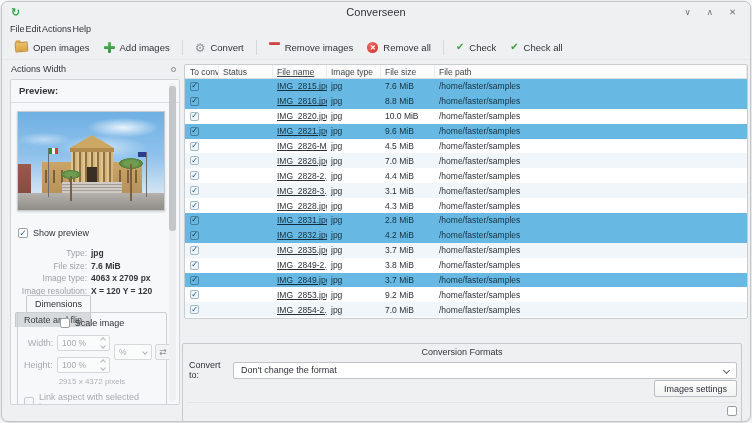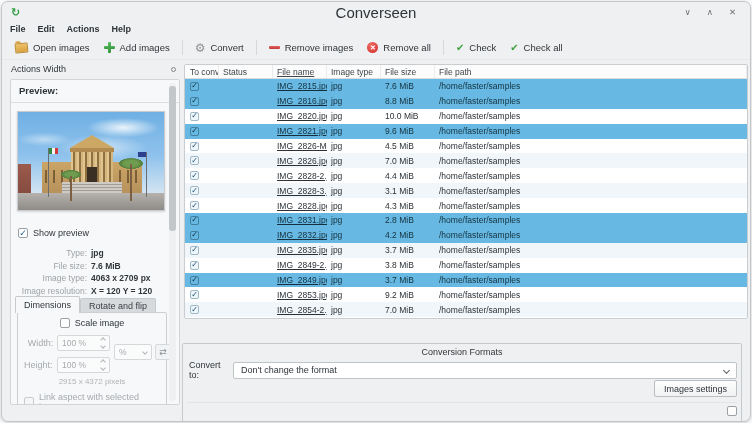--- a/index.html
+++ b/index.html
@@ -3,31 +3,31 @@
 <meta charset="utf-8">
 <style>
   html,body{margin:0;padding:0;background:#fff;}
   *{box-sizing:border-box;}
   .stage{position:relative;width:752px;height:423px;font-family:"Liberation Sans",sans-serif;}
   .window{position:absolute;inset:1px;background:#eff0f1;border:1px solid #c2c6c9;border-radius:7px;overflow:hidden;box-shadow:0 1px 5px rgba(0,0,0,.22);}
 
   
   .titlebar{position:absolute;left:0;top:0;right:0;height:20px;display:flex;align-items:center;background:#eff0f1;}
   .app-icon{margin-left:9px;font-family:"DejaVu Sans",sans-serif;font-size:11px;line-height:11px;color:#2f9e44;font-weight:bold;}
-  .wtitle{position:absolute;left:0;right:0;text-align:center;font-size:15px;color:#2f3439;}
+  .wtitle{position:absolute;left:0;right:0;text-align:center;font-size:11px;color:#2f3439;}
   .win-controls{margin-left:auto;display:flex;gap:16px;padding-right:14px;z-index:2;font-family:"DejaVu Sans",sans-serif;font-size:8.5px;color:#6d7276;}
   .win-controls span{cursor:default;line-height:10px;}
 
   
   .menubar{position:absolute;left:0;top:20px;right:0;height:14px;display:flex;align-items:center;padding-left:8px;font-size:9px;color:#2f3439;}
-  .menu-item{margin-right:12px;font-weight:bold;}
+  .menu-item{margin-right:1px;}
 
   
   .toolbar{position:absolute;left:0;top:34px;right:0;height:24px;display:flex;align-items:center;padding-left:6px;font-size:9.5px;color:#2f3439;border-bottom:1px solid #e6e8e9;}
-  .tbtn{display:flex;align-items:center;gap:5px;padding:3px 7px;border-radius:2px;}
+  .tbtn{display:flex;align-items:flex-start;gap:5px;padding:3px 7px;border-radius:2px;}
   .tsep{width:1px;height:15px;background:#d6d9db;margin:0 5px;}
   .icon{display:inline-flex;align-items:center;justify-content:center;}
   .i-folder{width:13px;height:10px;background:linear-gradient(180deg,#eec066,#d9a23f);border-radius:1px;position:relative;transform:rotate(-6deg);border:1px solid #b98a33;}
   .i-folder::before{content:"";position:absolute;left:0;top:-3px;width:5px;height:2px;background:#d9a23f;border-radius:1px 1px 0 0;}
   .i-plus{width:11px;height:11px;position:relative;}
   .i-plus::before{content:"";position:absolute;left:0;top:4px;width:11px;height:3px;background:linear-gradient(180deg,#56b85c,#35933c);border-radius:1px;}
   .i-plus::after{content:"";position:absolute;left:4px;top:0;width:3px;height:11px;background:linear-gradient(180deg,#56b85c,#35933c);border-radius:1px;}
   .i-gear{font-family:"DejaVu Sans",sans-serif;font-size:12px;color:#8d9справ196;color:#8d9296;line-height:12px;}
   .i-minus{width:11px;height:3px;background:linear-gradient(180deg,#e2615e,#c23a36);border-radius:1px;}
   .i-xcircle{width:11px;height:11px;border-radius:50%;background:radial-gradient(circle at 35% 30%,#ef6b64,#cf2e28);color:#fff;font-size:7px;font-weight:bold;line-height:11px;}
@@ -65,21 +65,21 @@
   .pole{position:absolute;width:1px;background:#6b6e70;}
   .flag-it{position:absolute;width:9px;height:6px;background:linear-gradient(90deg,#2e8b3f 0 33%,#f2f2f2 33% 66%,#cf3a3a 66% 100%);}
   .flag-bl{position:absolute;width:8px;height:5px;background:#2b3f8c;}
 
   .show-preview{position:absolute;left:7px;top:148px;display:flex;align-items:center;gap:5px;font-size:9px;color:#2f3439;}
   .info{position:absolute;left:0;top:167px;width:160px;font-size:8.5px;}
   .info-row{display:flex;line-height:12.5px;}
   .info-row .lab{width:76px;text-align:right;color:#9da2a6;}
   .info-row .val{margin-left:4px;color:#31363b;font-weight:bold;}
 
-  .tabs{position:absolute;left:4px;top:215px;display:flex;align-items:flex-end;font-size:9px;height:18px;}
+  .tabs{position:absolute;left:4px;top:215px;display:flex;align-items:flex-end;font-size:9px;height:18px;flex-direction:column;}
   .tab{padding:3px 8px;border:1px solid #c6cacd;border-bottom:none;border-radius:2px 2px 0 0;}
   .tab.active{background:#f7f8f9;color:#2f3439;position:relative;z-index:1;}
   .tab.inactive{background:#d7dadc;color:#3a3f44;height:15px;padding-top:2px;}
   .groupbox{position:absolute;left:6px;top:232px;width:150px;height:110px;border:1px solid #cbcfd2;border-radius:2px;}
   .scale-row{position:absolute;left:0;right:0;top:5px;display:flex;justify-content:center;align-items:center;gap:5px;font-size:9px;color:#2f3439;}
   .dim-row{position:absolute;left:6px;display:flex;align-items:center;font-size:9px;color:#a6aaae;}
   .dim-row .dlab{width:33px;}
   .spin{display:flex;align-items:center;width:53px;height:16px;border:1px solid #d5d8da;border-radius:2px;background:#fafbfb;color:#a6aaae;font-size:8.5px;padding-left:4px;}
   .spin .arrows{margin-left:auto;display:flex;flex-direction:column;gap:2px;padding-right:4px;}
   .chev{width:4px;height:4px;border-right:1px solid #b3b7ba;border-bottom:1px solid #b3b7ba;}

